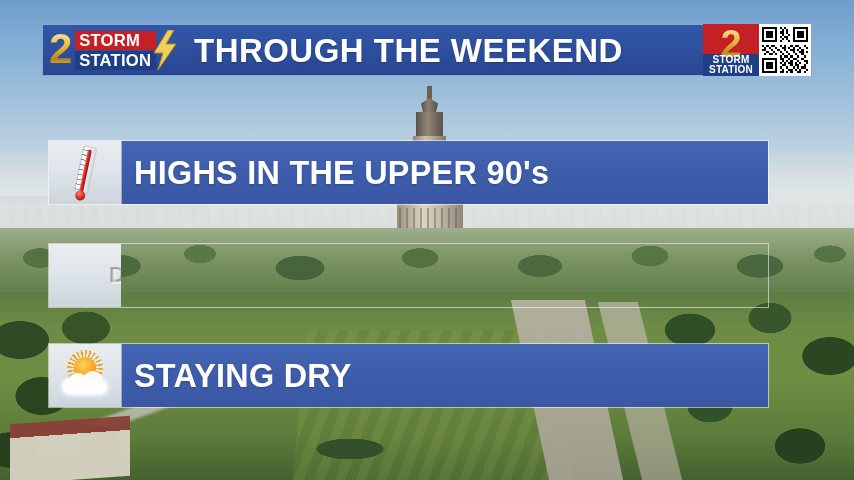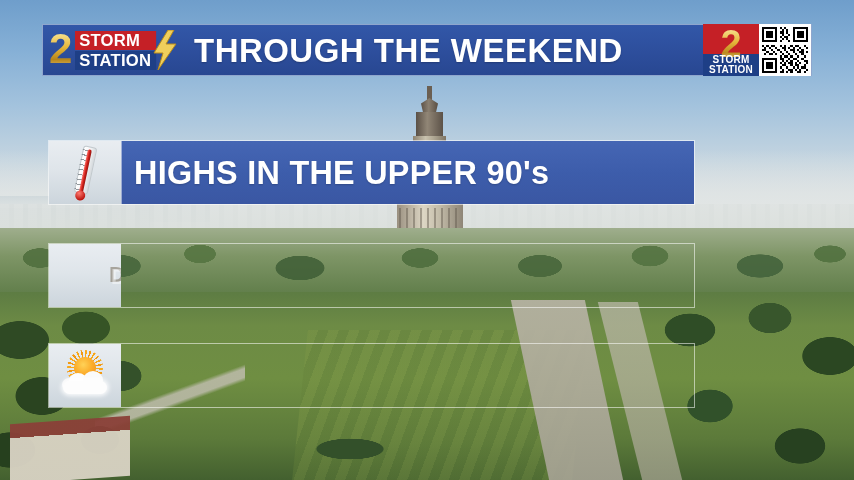--- a/index.html
+++ b/index.html
@@ -238,21 +238,21 @@
   .badge2-t2 { top: 41px; }
   .qr {
     width: 52px; height: 52px; background: #ffffff; padding: 3px;
   }
   .qr-inner { width: 100%; height: 100%; }
 
   
   .row {
     position: absolute;
     left: 48px;
-    width: 647px; height: 65px;
+    width: 721px; height: 65px;
     display: flex; align-items: flex-start;
     border: 1px solid rgba(255,255,255,.55);
   }
   .row-1 { top: 140px; }
   .row-2 { top: 243px; }
   .row-3 { top: 343px; }
 
   .row-icon {
     flex: 0 0 72px; height: 100%;
     background: linear-gradient(to bottom, #e9edf1 0%, #dfe5ea 45%, #ccd5dc 100%);
@@ -545,15 +545,18 @@
         <div class="sun-rays"></div>
         <div class="sun-disc"></div>
         <div class="cloud">
           <div class="cloud-p3"></div>
           <div class="cloud-p1"></div>
           <div class="cloud-p2"></div>
           <div class="cloud-b"></div>
         </div>
       </div>
     </div>
+    <div class="row-bar">
+      <span class="row-text">STAYING DRY</span>
+    </div>
   </div>
 
 </div>
 
 </body></html>

